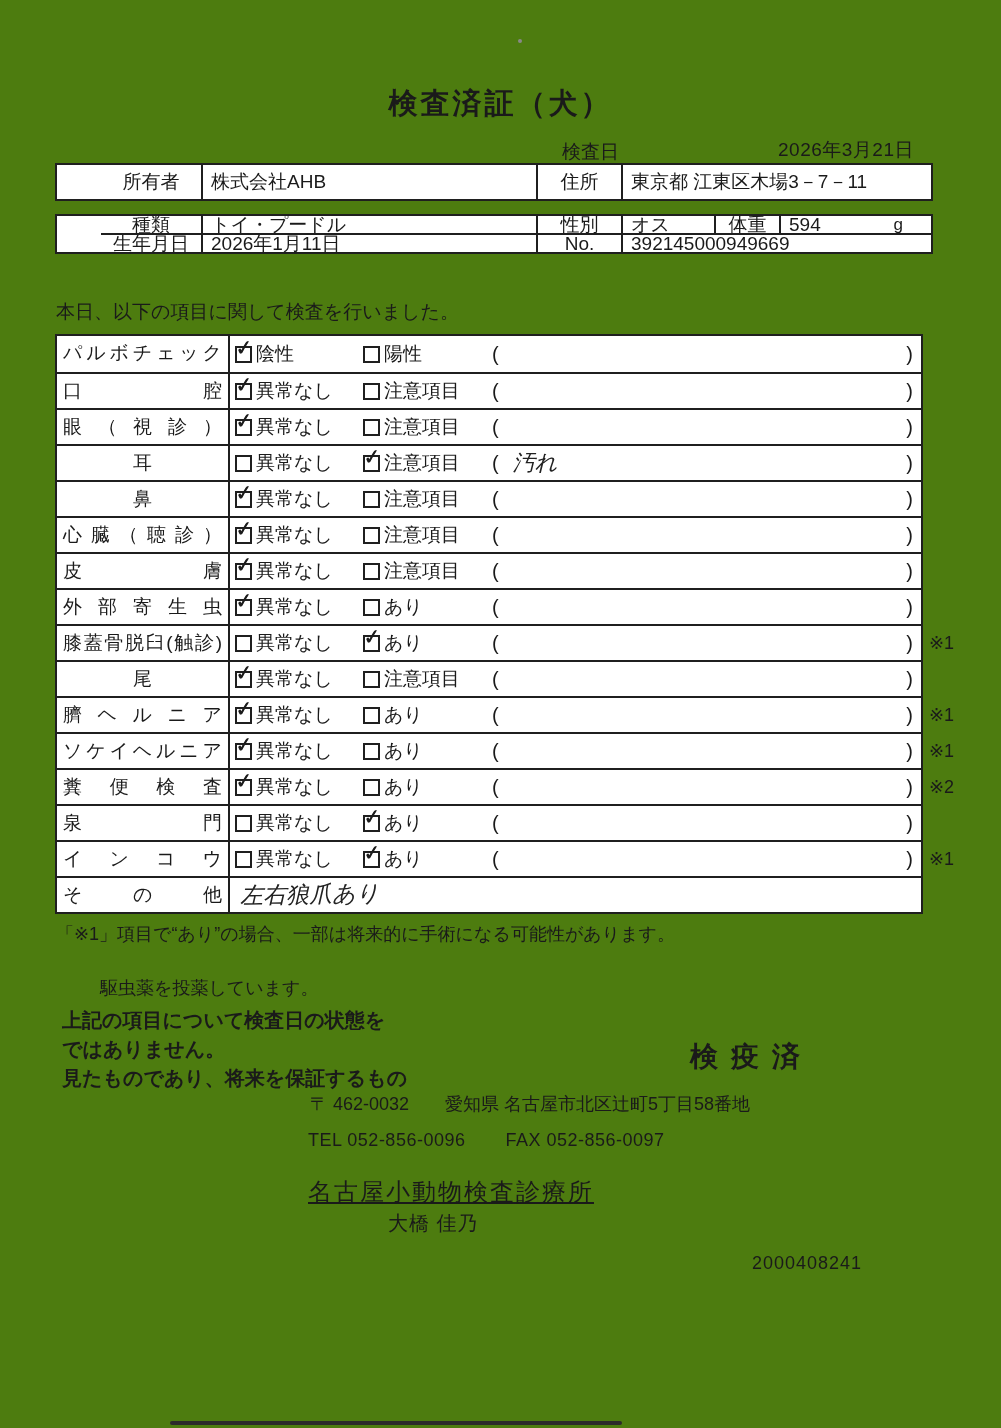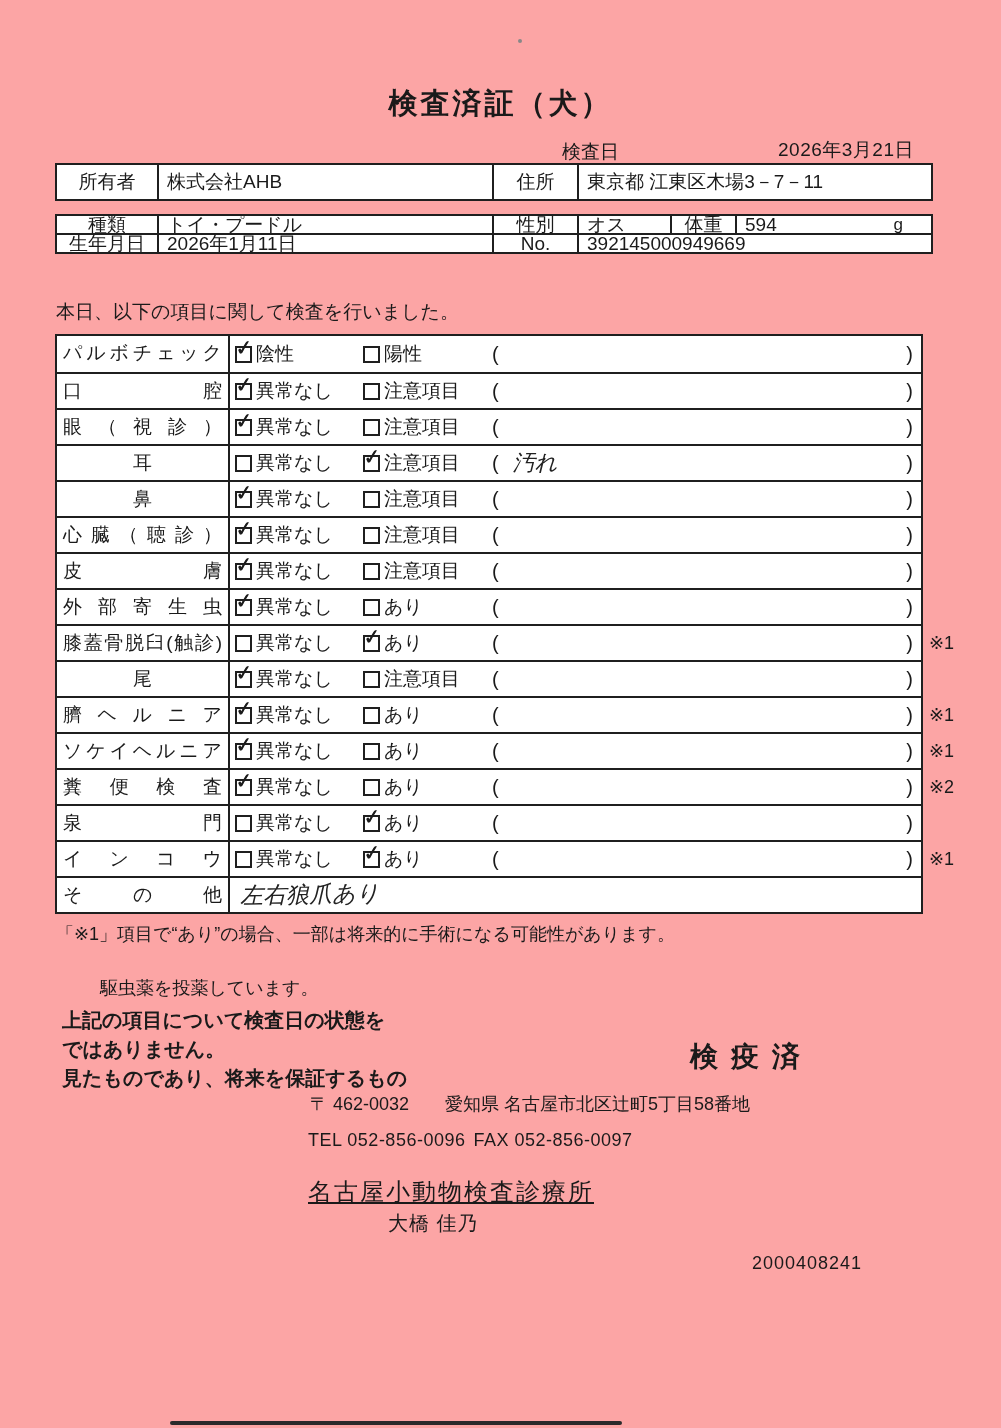--- a/index.html
+++ b/index.html
@@ -1,26 +1,26 @@
 <!DOCTYPE html>
 <html><head>
 <meta charset="utf-8">
 <style>
   html,body{margin:0;padding:0;background:#e8e8e8;}
   .page{
-    position:relative;width:1001px;height:1428px;background:#fca5a5;
+    position:relative;width:1001px;height:1428px;background:#4d7c0f;
     font-family:"Liberation Sans","DejaVu Sans",sans-serif;color:#1a1a1a;
     overflow:hidden;margin:0 auto;
   }
   .title{position:absolute;top:84px;left:0;width:100%;text-align:center;
     font-size:29px;font-weight:bold;letter-spacing:3px;margin:0;}
   .exam-date-label{position:absolute;top:139px;left:562px;font-size:19px;}
   .exam-date-value{position:absolute;top:137px;left:778px;font-size:19px;letter-spacing:0.5px;}
 
-  .tbl{position:absolute;left:55px;width:878px;border:2px solid #1f1f1f;box-sizing:border-box;background:#fff;}
+  .tbl{position:absolute;left:55px;width:878px;border:2px solid #1f1f1f;box-sizing:border-box;background:#fff;padding-left:44px;}
   .owner-tbl{top:163px;display:flex;}
   .pet-tbl{top:214px;}
   .tbl-row{display:flex;}
   .pet-tbl .tbl-row + .tbl-row{border-top:2px solid #1f1f1f;}
   .cell{display:flex;align-items:center;box-sizing:border-box;font-size:19px;
     padding:0 8px;height:17px;white-space:nowrap;overflow:hidden;}
   .owner-tbl .cell{height:34px;}
   .cell + .cell{border-left:2px solid #1f1f1f;}
   .lbl{justify-content:center;padding:0 4px;}
   .w100{width:100px;flex:none;} .w335{width:335px;flex:none;} .w85{width:85px;flex:none;}
@@ -53,21 +53,21 @@
 
   .footnote{position:absolute;font-size:18px;white-space:nowrap;}
   .fn1{left:56px;top:922px;}
   .fn2{left:56px;top:950px;}
   .fn3{left:100px;top:976px;}
 
   .disclaimer{position:absolute;left:62px;top:1006px;font-size:20px;font-weight:bold;line-height:29px;}
   .stamp{position:absolute;left:690px;top:1038px;font-size:28px;font-weight:bold;letter-spacing:13px;white-space:nowrap;}
 
   .addr-line{position:absolute;left:310px;top:1092px;font-size:18px;display:flex;gap:36px;white-space:nowrap;}
-  .telfax{position:absolute;left:308px;top:1130px;font-size:18px;display:flex;gap:8px;letter-spacing:0.5px;white-space:nowrap;}
+  .telfax{position:absolute;left:308px;top:1130px;font-size:18px;display:flex;gap:40px;letter-spacing:0.5px;white-space:nowrap;}
   .clinic-name{position:absolute;left:308px;top:1176px;font-size:24px;letter-spacing:2px;white-space:nowrap;text-decoration:underline;}
   .vet-name{position:absolute;left:388px;top:1210px;font-size:20px;letter-spacing:1px;white-space:nowrap;}
   .serial{position:absolute;left:752px;top:1253px;font-size:18px;letter-spacing:1px;}
 
   .artifact-line{position:absolute;left:170px;top:1421px;width:452px;height:4px;background:#2b2b2b;border-radius:2px;}
   .artifact-dot{position:absolute;left:518px;top:39px;width:4px;height:4px;background:#888;border-radius:50%;}
 </style>
 </head>
 <body>
 

